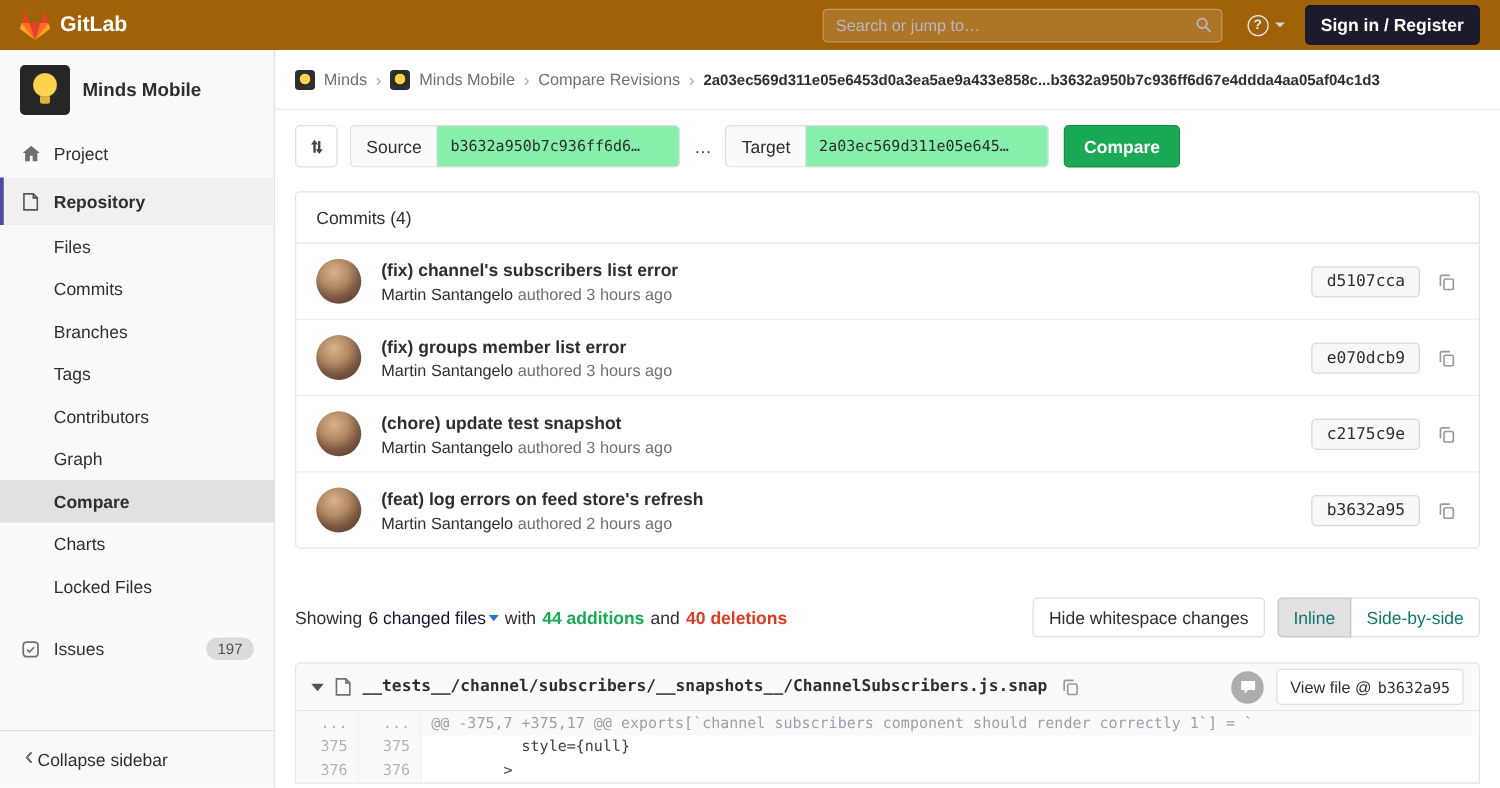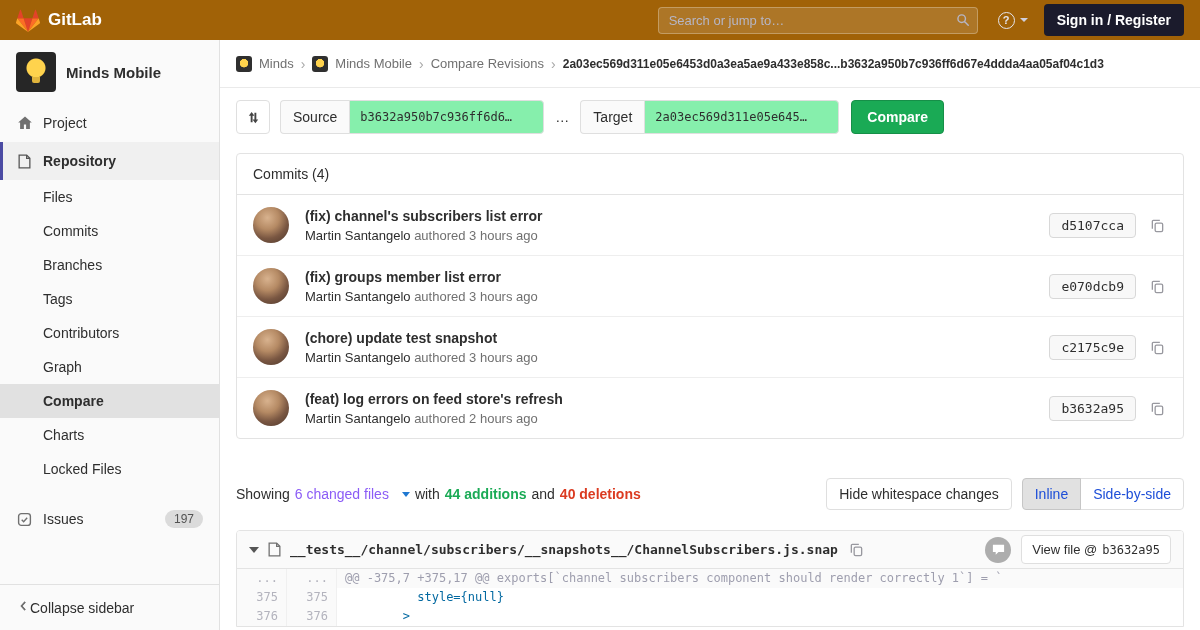--- a/index.html
+++ b/index.html
@@ -60,44 +60,44 @@
   .commit-info { display:flex; flex-direction:column; gap:4px; }
   .commit-title { font-size:14px; font-weight:600; color:#2e2e2e; cursor:pointer; }
   .commit-meta { font-size:13px; color:#707070; }
   .commit-author { color:#2e2e2e; cursor:pointer; }
   .commit-right { margin-left:auto; display:flex; align-items:center; gap:12px; }
   .sha-badge { font-family:"DejaVu Sans Mono","Liberation Mono",monospace; font-size:13px; color:#2e2e2e; background:#f8f8f8; border:1px solid #d8d8d8; border-radius:4px; padding:4px 11px; cursor:pointer; }
   .icon-btn { background:none; border:none; cursor:pointer; line-height:0; padding:2px; }
 
   .diff-summary { display:flex; align-items:center; padding:23px 16px 20px; font-size:14px; }
   .summary-left { display:flex; align-items:center; gap:5px; }
-  .files-link { color:#8b5cf6; cursor:pointer; display:flex; align-items:center; gap:13px; }
+  .files-link { color:#0f172a; cursor:pointer; display:flex; align-items:center; gap:2px; }
   .tri-down-blue { width:0; height:0; border-left:4px solid transparent; border-right:4px solid transparent; border-top:5px solid #1f78d1; }
   .additions { color:#1aaa55; font-weight:bold;text-align:right; }
   .deletions { color:#db3b21; font-weight:bold; }
   .summary-right { margin-left:auto; display:flex; align-items:center; }
   .ws-btn { border:1px solid #dfdfdf; background:#fff; border-radius:4px; padding:7px 12px; font-size:14px; color:#2e2e2e; cursor:pointer; margin-right:10px; font-family:"Liberation Sans",sans-serif; }
   .toggle-group { display:flex; }
-  .toggle-btn { padding:7px 12px; border:1px solid #dfdfdf; background:#fff; font-size:14px; color:#1d4ed8; cursor:pointer; font-family:"Liberation Sans",sans-serif; }
+  .toggle-btn { padding:7px 12px; border:1px solid #dfdfdf; background:#fff; font-size:14px; color:#0f766e; cursor:pointer; font-family:"Liberation Sans",sans-serif; }
   .toggle-btn.left { border-radius:4px 0 0 4px; }
   .toggle-btn.right { border-radius:0 4px 4px 0; margin-left:-1px; }
   .toggle-btn.active { background:#e1e1e1; border-color:#c6c6c6; position:relative; z-index:1; }
 
   .diff-file { margin:0 16px; border:1px solid #e3e3e3; border-radius:4px 4px 0 0; overflow:hidden; }
   .diff-file-header { display:flex; align-items:center; min-height:34px; padding:4px 12px; background:#fafafa; border-bottom:1px solid #e3e3e3; gap:9px; }
   .tri-down-dark { width:0; height:0; border-left:5px solid transparent; border-right:5px solid transparent; border-top:6px solid #555; cursor:pointer; flex-shrink:0; }
   .file-path { font-family:"DejaVu Sans Mono","Liberation Mono",monospace; font-size:13px; font-weight:bold; color:#2e2e2e; cursor:pointer; }
   .dfh-right { margin-left:auto; display:flex; align-items:center; gap:10px; }
   .comment-btn { width:26px; height:26px; border-radius:50%; background:#adadad; border:none; display:flex; align-items:center; justify-content:center; cursor:pointer; }
   .view-file-btn { border:1px solid #dfdfdf; background:#fff; border-radius:4px; padding:6px 10px; font-size:13px; color:#2e2e2e; cursor:pointer; display:flex; gap:5px; align-items:center; font-family:"Liberation Sans",sans-serif; }
   .view-file-sha { font-family:"DejaVu Sans Mono","Liberation Mono",monospace; font-size:12px; }
 
   .diff-line { display:flex; font-family:"DejaVu Sans Mono","Liberation Mono",monospace; font-size:12px; line-height:19px; }
   .ln { width:50px; background:#fafafa; color:#b3b3bd; text-align:right; padding:0 8px; border-right:1px solid #f0f0f0; flex-shrink:0; cursor:pointer; }
-  .line-code { padding:0 8px; white-space:pre; color:#0369a1; flex:1; }
+  .line-code { padding:0 8px; white-space:pre; color:#404040; flex:1; }
   .diff-line.match .line-code { background:#fafafa; color:#9e9eae; }
 </style>
 </head>
 <body>
 
 <div class="app">
 
   <header class="navbar">
     <div class="logo">
       <span style="line-height:0;">

